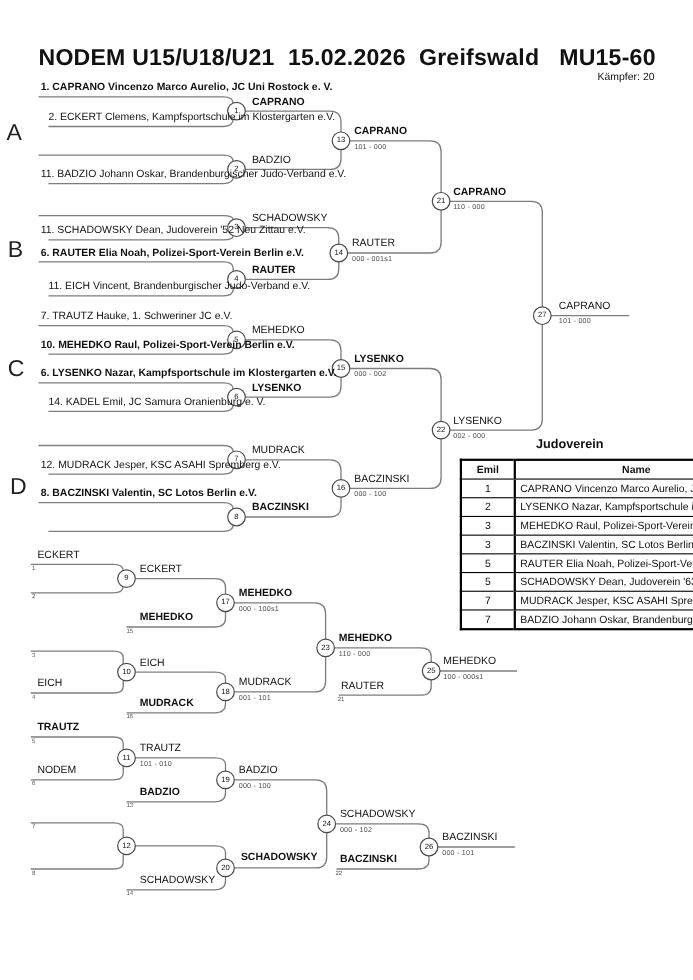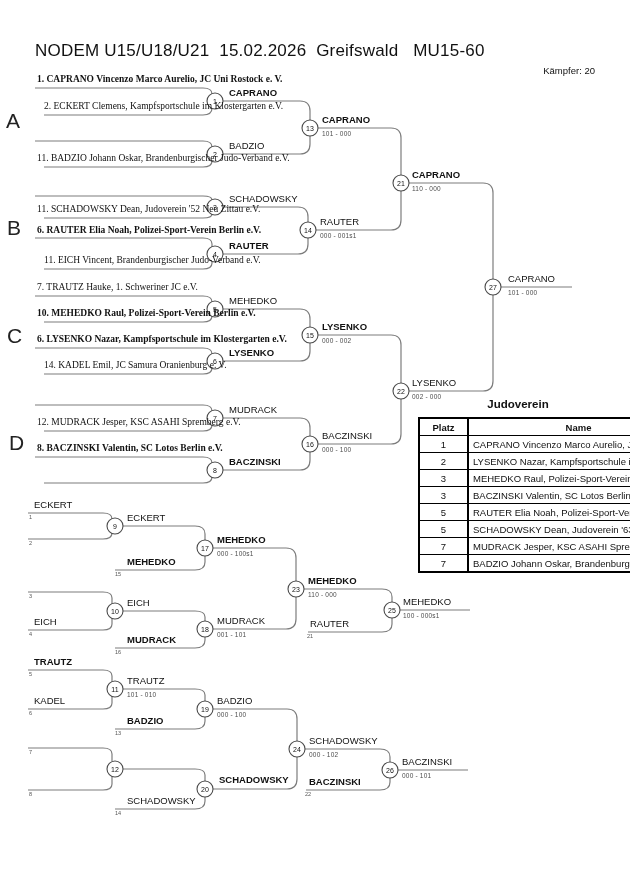--- a/index.html
+++ b/index.html
@@ -1,23 +1,23 @@
 <!DOCTYPE html>
 <html><head>
 <meta charset="utf-8">
 <style>
   html,body{margin:0;padding:0;}
   body{
     width:630px;height:891px;position:relative;overflow:hidden;
     background:#ffffff;font-family:"Liberation Sans",sans-serif;color:#111;
   }
   .lbl{position:absolute;white-space:pre;line-height:1;}
-  .title{font-size:17px;font-weight:normal;letter-spacing:.2px;}
+  .title{font-size:21px;font-weight:bold;letter-spacing:.2px;}
   .fighters{font-size:9.5px;text-align:right;width:157px;}
-  .entry{font-size:9.5px;font-family:Liberation Serif, serif;}
+  .entry{font-size:9.5px;}
   .winner{font-size:9.5px;}
   .b{font-weight:bold;}
   .score{font-size:6.5px;color:#4d4d4d;letter-spacing:.2px;}
   .grp{font-size:21px;color:#222;}
   .mno{position:absolute;font-size:7px;color:#111;transform:translate(-50%,-50%);}
   .idx{position:absolute;font-size:5.5px;color:#555;line-height:1;}
   svg{position:absolute;left:0;top:0;}
   .res-title{font-size:11.5px;font-weight:bold;width:200px;text-align:center;}
   table.results{
     position:absolute;left:418px;top:417px;width:268px;
@@ -187,21 +187,21 @@
 <div class="lbl score" style="left:217px;top:632px;">001 - 101</div>
 <div class="lbl winner b" style="left:308px;top:576px;">MEHEDKO</div>
 <div class="lbl score" style="left:308px;top:592px;">110 - 000</div>
 <div class="lbl winner" style="left:310px;top:619px;">RAUTER</div>
 <div class="idx" style="left:307px;top:634px;">21</div>
 <div class="lbl winner" style="left:403px;top:597px;">MEHEDKO</div>
 <div class="lbl score" style="left:403px;top:613px;">100 - 000s1</div>
 
 <div class="lbl winner b" style="left:34px;top:657px;">TRAUTZ</div>
 <div class="idx" style="left:29px;top:672px;">5</div>
-<div class="lbl winner" style="left:34px;top:696px;">KADEL</div>
+<div class="lbl winner" style="left:34px;top:696px;">NODEM</div>
 <div class="idx" style="left:29px;top:711px;">6</div>
 <div class="lbl winner" style="left:127px;top:676px;">TRAUTZ</div>
 <div class="lbl score" style="left:127px;top:692px;">101 - 010</div>
 <div class="lbl winner b" style="left:127px;top:716px;">BADZIO</div>
 <div class="idx" style="left:115px;top:731px;">13</div>
 <div class="lbl winner" style="left:217px;top:696px;">BADZIO</div>
 <div class="lbl score" style="left:217px;top:712px;">000 - 100</div>
 <div class="idx" style="left:29px;top:750px;">7</div>
 <div class="idx" style="left:29px;top:792px;">8</div>
 <div class="lbl winner" style="left:127px;top:796px;">SCHADOWSKY</div>
@@ -211,21 +211,21 @@
 <div class="lbl score" style="left:309px;top:752px;">000 - 102</div>
 <div class="lbl winner b" style="left:309px;top:777px;">BACZINSKI</div>
 <div class="idx" style="left:305px;top:792px;">22</div>
 <div class="lbl winner" style="left:402px;top:757px;">BACZINSKI</div>
 <div class="lbl score" style="left:402px;top:773px;">000 - 101</div>
 
 <div class="lbl res-title" style="left:418px;top:399px;">Judoverein</div>
 <table class="results">
   <tbody>
       <tr>
-    <th class="c-place">Platz</th>
+    <th class="c-place">Emil</th>
     <th class="c-name">Name</th>
   </tr>
   <tr>
     <td class="c-place">1</td>
     <td class="c-name">CAPRANO Vincenzo Marco Aurelio, JC Uni Rostock e. V.</td>
   </tr>
   <tr>
     <td class="c-place">2</td>
     <td class="c-name">LYSENKO Nazar, Kampfsportschule im Klostergarten e.V.</td>
   </tr>

